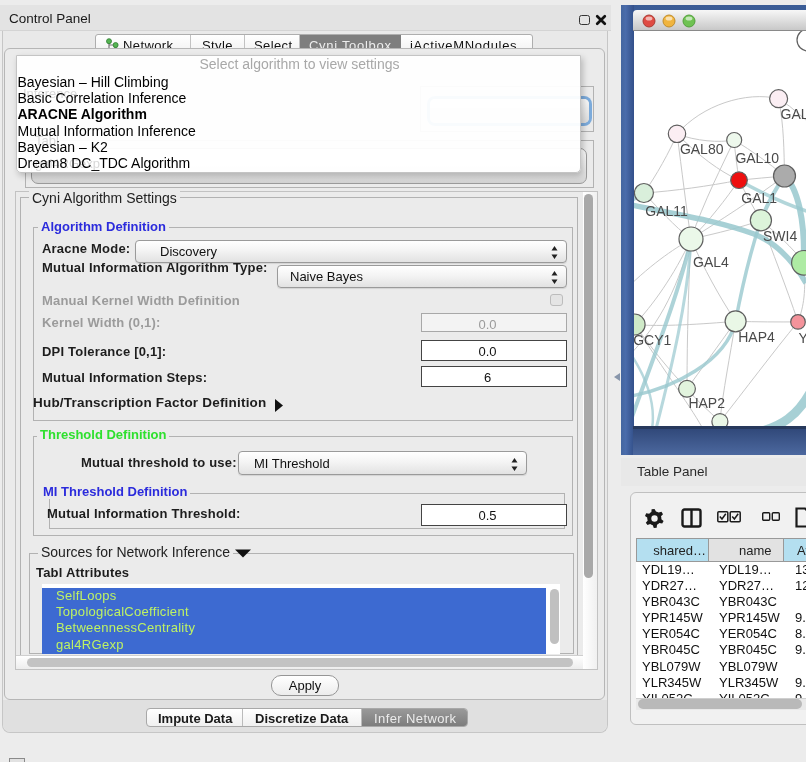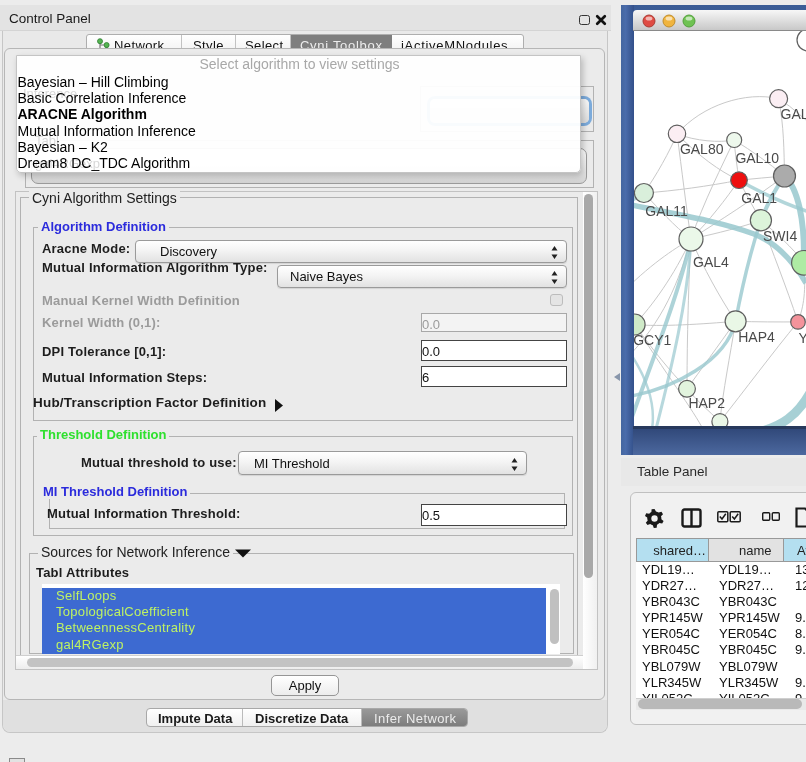--- a/index.html
+++ b/index.html
@@ -3,41 +3,41 @@
 <meta charset="utf-8">
 <style>
 * { margin:0; padding:0; box-sizing:border-box; }
 html,body { width:806px; height:762px; overflow:hidden; background:#ececec;
   font-family:"Liberation Sans", sans-serif; }
 .abs { position:absolute; }
 #page { position:relative; width:806px; height:762px; }
 .lbl { position:absolute; font-weight:bold; font-size:13px; color:#1d1d1d; letter-spacing:0.2px; }
 .lbl.dis { color:#9b9b9b; }
 .field { position:absolute; background:#fff; border:1px solid #444;
-  font-size:13px; color:#111; text-align:left; padding:3px 13px 0 0; }
+  font-size:13px; color:#111; text-align:center; padding:3px 13px 0 0; }
 .combo { position:absolute; border:1px solid #9a9a9a; border-radius:4px;
   background:linear-gradient(#ffffff,#f4f4f4 45%,#e2e2e2);
   box-shadow:0 1px 1px rgba(0,0,0,0.1); font-size:13px; color:#111; }
 .gbox { position:absolute; border:1px solid #b2b2b2; }
 .gtitle { position:absolute; font-size:13px; background:#ebebeb; padding:0 3px; }
 </style>
 </head>
 <body>
 <div id="page">
 
   <div class="abs" style="left:0;top:5px;width:611px;height:26px;background:#e3e3e3;border-bottom:1px solid #d4d4d4;"></div>
   <div class="abs" style="left:9px;top:11px;font-size:13.5px;color:#1a1a1a;">Control Panel</div>
   <div class="abs" style="left:579px;top:15px;width:11px;height:10px;border:1.5px solid #333;border-radius:2.5px;"></div>
   <svg class="abs" style="left:595px;top:14px;" width="12" height="12" viewBox="0 0 12 12">
     <path d="M2.2 2.2 L9.8 9.8 M9.8 2.2 L2.2 9.8" stroke="#111" stroke-width="2.7" stroke-linecap="round"></path>
   </svg>
 
   <div class="abs" style="left:2px;top:31px;width:606px;height:702px;background:#e9e9e9;border:1px solid #c6c6c6;border-top:none;border-radius:0 0 8px 8px;"></div>
 
-  <div class="abs" style="left:86px;top:34px;width:438px;height:21px;border:1px solid #aeaeae;border-radius:3px;background:linear-gradient(#ffffff,#f0f0f0);overflow:hidden;">
+  <div class="abs" style="left:95px;top:34px;width:438px;height:21px;border:1px solid #aeaeae;border-radius:3px;background:linear-gradient(#ffffff,#f0f0f0);overflow:hidden;">
     <div class="abs" style="left:0;top:0;width:95px;height:21px;border-right:1px solid #c2c2c2;"></div>
     <div class="abs" style="left:95px;top:0;width:54px;height:21px;border-right:1px solid #c2c2c2;"></div>
     <div class="abs" style="left:149px;top:0;width:55px;height:21px;border-right:1px solid #c2c2c2;"></div>
     <div class="abs" style="left:204px;top:0;width:101px;height:21px;background:#7e7e7e;"></div>
     <svg class="abs" style="left:10px;top:3px;" width="13" height="15" viewBox="0 0 13 15">
       <path d="M3 3.2 L3 12 M3 7 L9 7 M3 12 L9 12" stroke="#777" stroke-width="1.2" fill="none"></path>
       <circle cx="3" cy="3.2" r="2.5" fill="#55b552" stroke="#2e7d32" stroke-width="0.8"></circle>
       <circle cx="9.6" cy="7" r="2.5" fill="#55b552" stroke="#2e7d32" stroke-width="0.8"></circle>
       <circle cx="9.6" cy="12" r="2.5" fill="#55b552" stroke="#2e7d32" stroke-width="0.8"></circle>
     </svg>
@@ -113,21 +113,21 @@
   <div class="gtitle" style="left:38px;top:543.5px;color:#222;font-size:14px;">Sources for Network Inference</div>
   <svg class="abs" style="left:235px;top:549px;" width="16" height="9" viewBox="0 0 16 9">
       <path d="M0 0.5 L16 0.5 L8 8.5 Z" fill="#111"></path>
     </svg>
   <div class="lbl" style="left:36px;top:564.5px;">Tabl Attributes</div>
 
   <div class="abs" style="left:42px;top:584px;width:518px;height:70px;background:#ffffff;"></div>
   <div class="abs" style="left:42px;top:587.5px;width:504px;height:66px;background:#3d6ad1;color:#bef264;font-size:13px;line-height:16.4px;padding-left:14px;letter-spacing:0.3px;">SelfLoops<br>TopologicalCoefficient<br>BetweennessCentrality<br>gal4RGexp</div>
   <div class="abs" style="left:550px;top:589px;width:9px;height:55px;background:#c0c0c0;border-radius:5px;"></div>
 
-  <div class="abs" style="left:271px;top:675px;width:68px;height:21px;border:1px solid #969696;border-radius:5px;background:linear-gradient(#ffffff,#ececec);text-align:center;font-size:13px;color:#111;padding-top:2px;">Apply</div>
+  <div class="abs" style="left:271px;top:675px;width:68px;height:21px;border:1px solid #969696;border-radius:10px;background:linear-gradient(#ffffff,#ececec);text-align:center;font-size:13px;color:#111;padding-top:2px;">Apply</div>
 
   <div class="abs" style="left:3px;top:700px;width:604px;height:32px;background:#e0e0e0;border-radius:0 0 8px 8px;"></div>
   <div class="abs" style="left:146px;top:708px;width:322px;height:19px;border:1px solid #a8a8a8;border-radius:4px;background:linear-gradient(#ffffff,#f0f0f0);overflow:hidden;">
     <div class="abs" style="left:0;top:0;width:96px;height:19px;border-right:1px solid #bbb;"></div>
     <div class="abs" style="left:96px;top:0;width:119px;height:19px;border-right:1px solid #bbb;"></div>
     <div class="abs" style="left:215px;top:0;width:107px;height:19px;background:linear-gradient(#999999,#7a7a7a);"></div>
     <div class="abs" style="left:11px;top:2px;font-size:13px;font-weight:bold;color:#1a1a1a;">Impute Data</div>
     <div class="abs" style="left:108px;top:2px;font-size:13px;font-weight:bold;color:#1a1a1a;">Discretize Data</div>
     <div class="abs" style="left:227px;top:2px;font-size:13px;letter-spacing:0.4px;color:#ececec;">Infer Network</div>
   </div>

